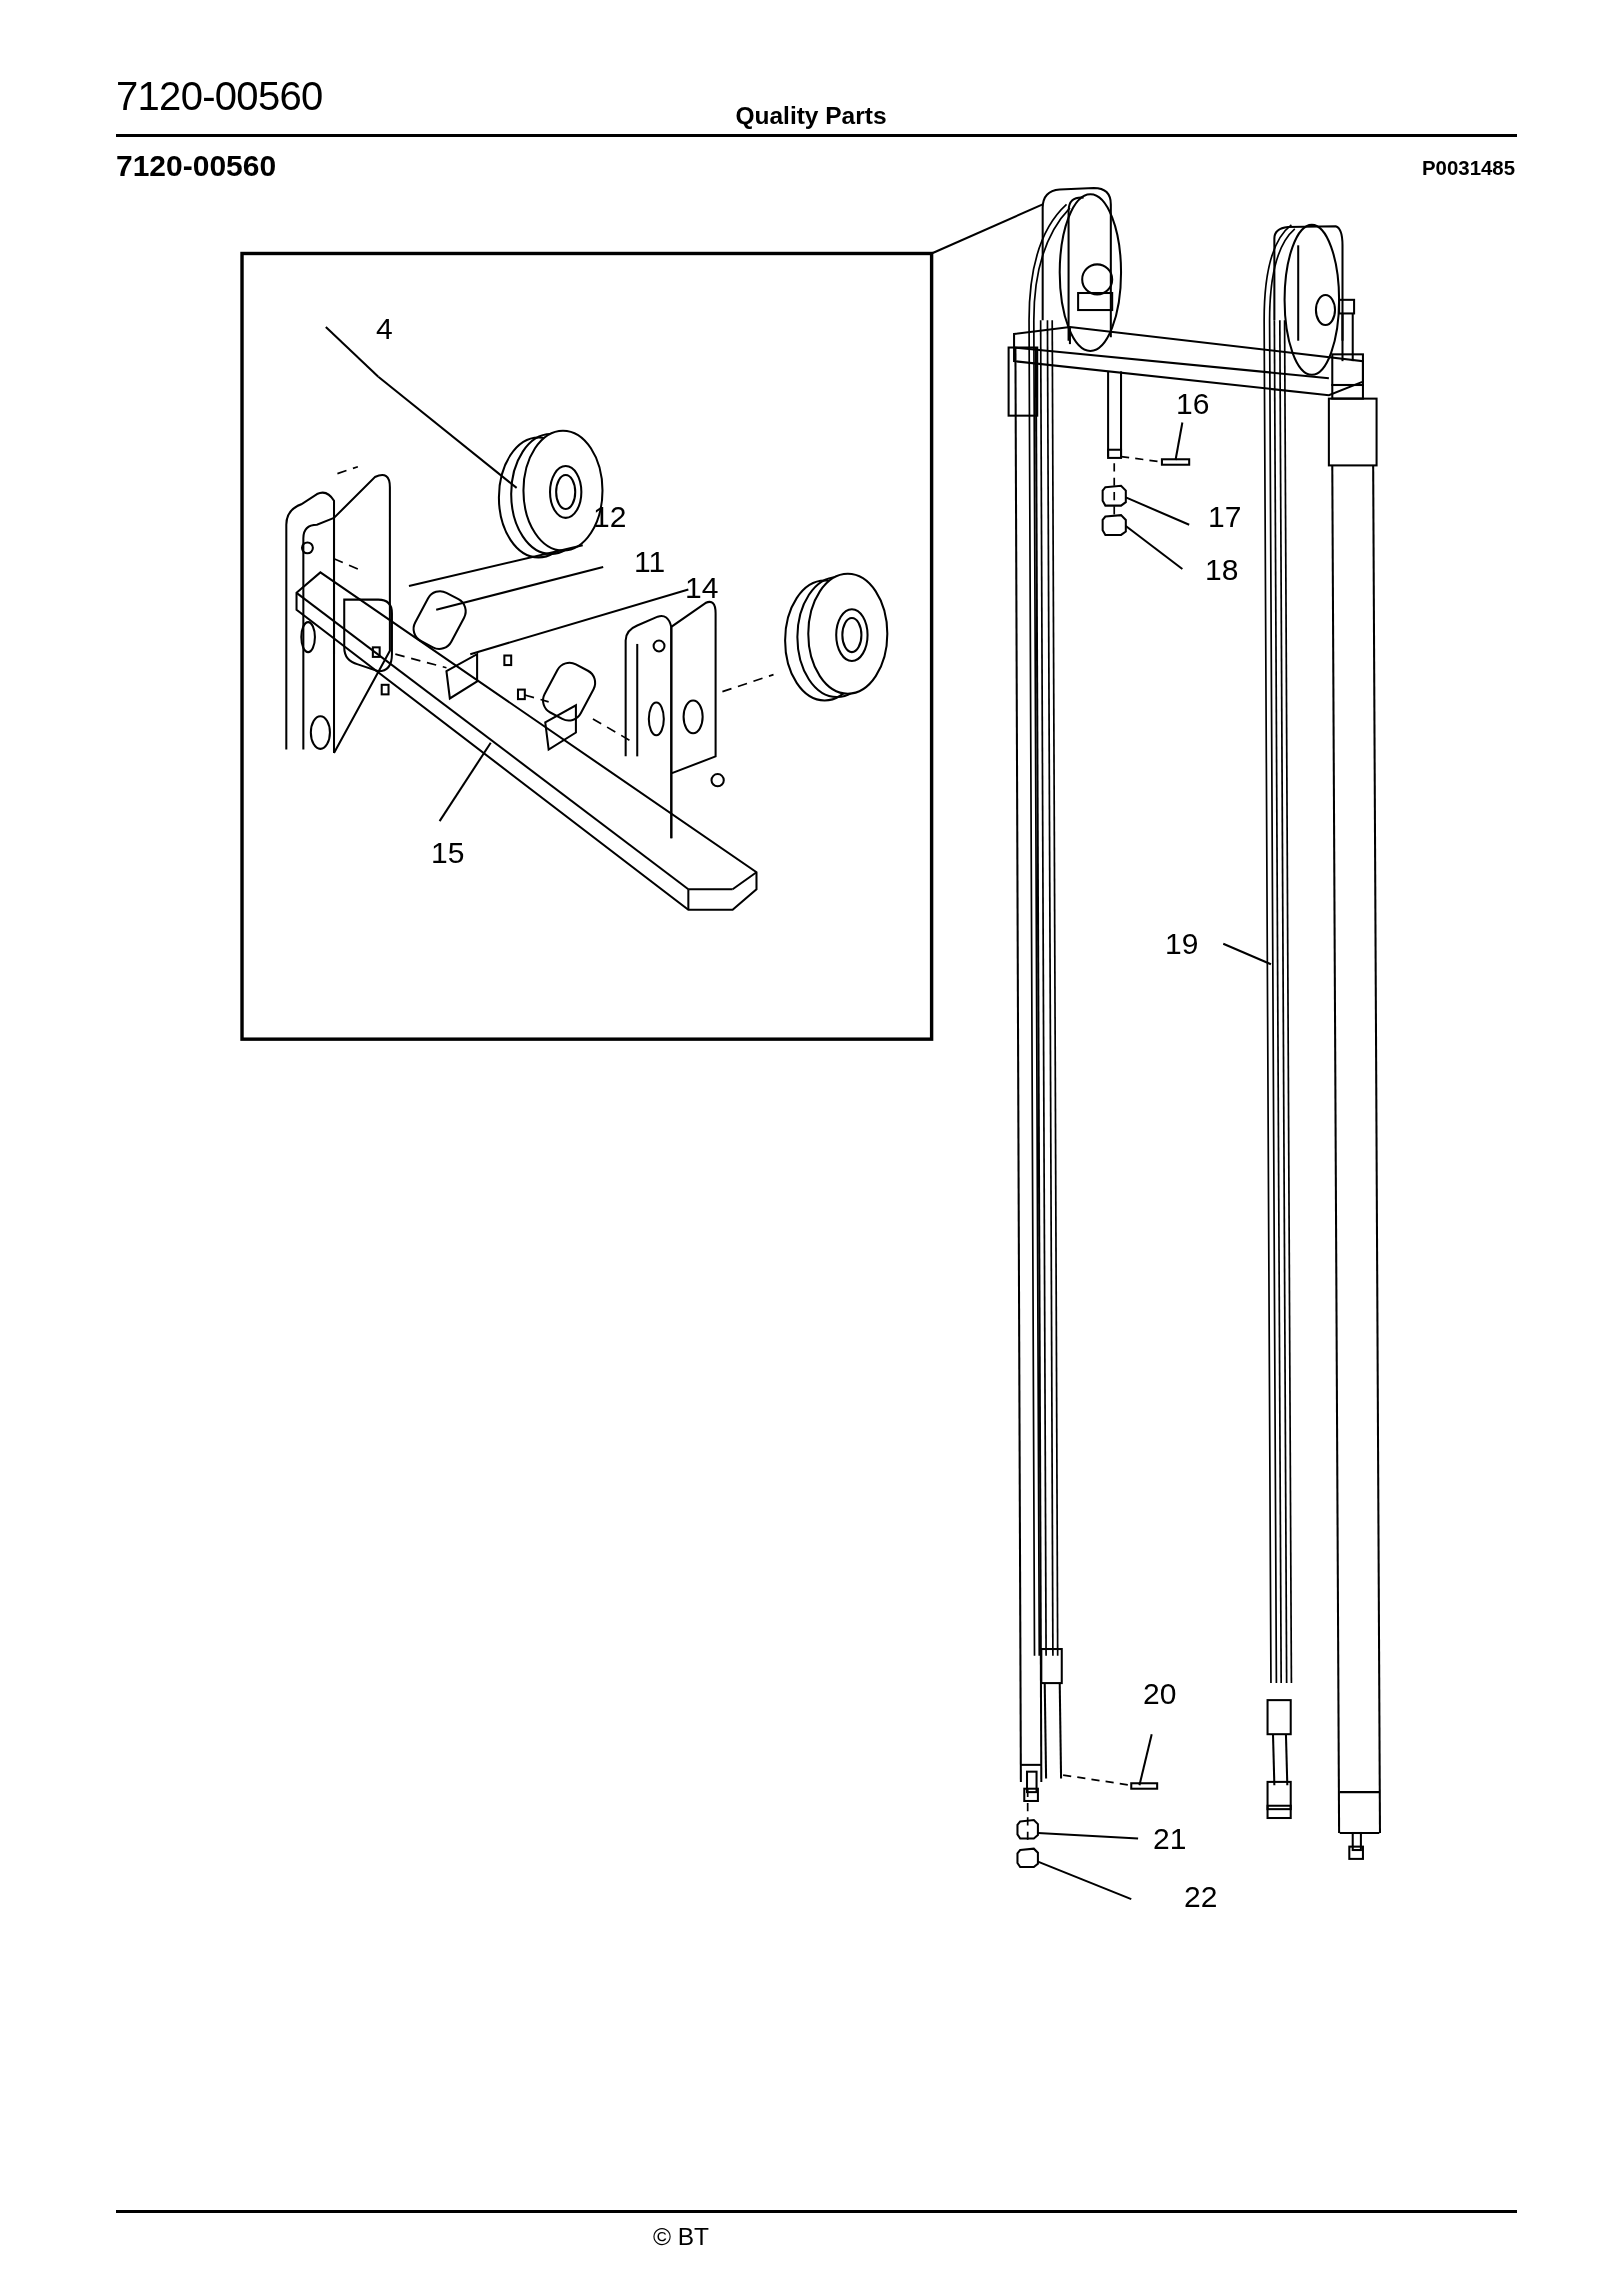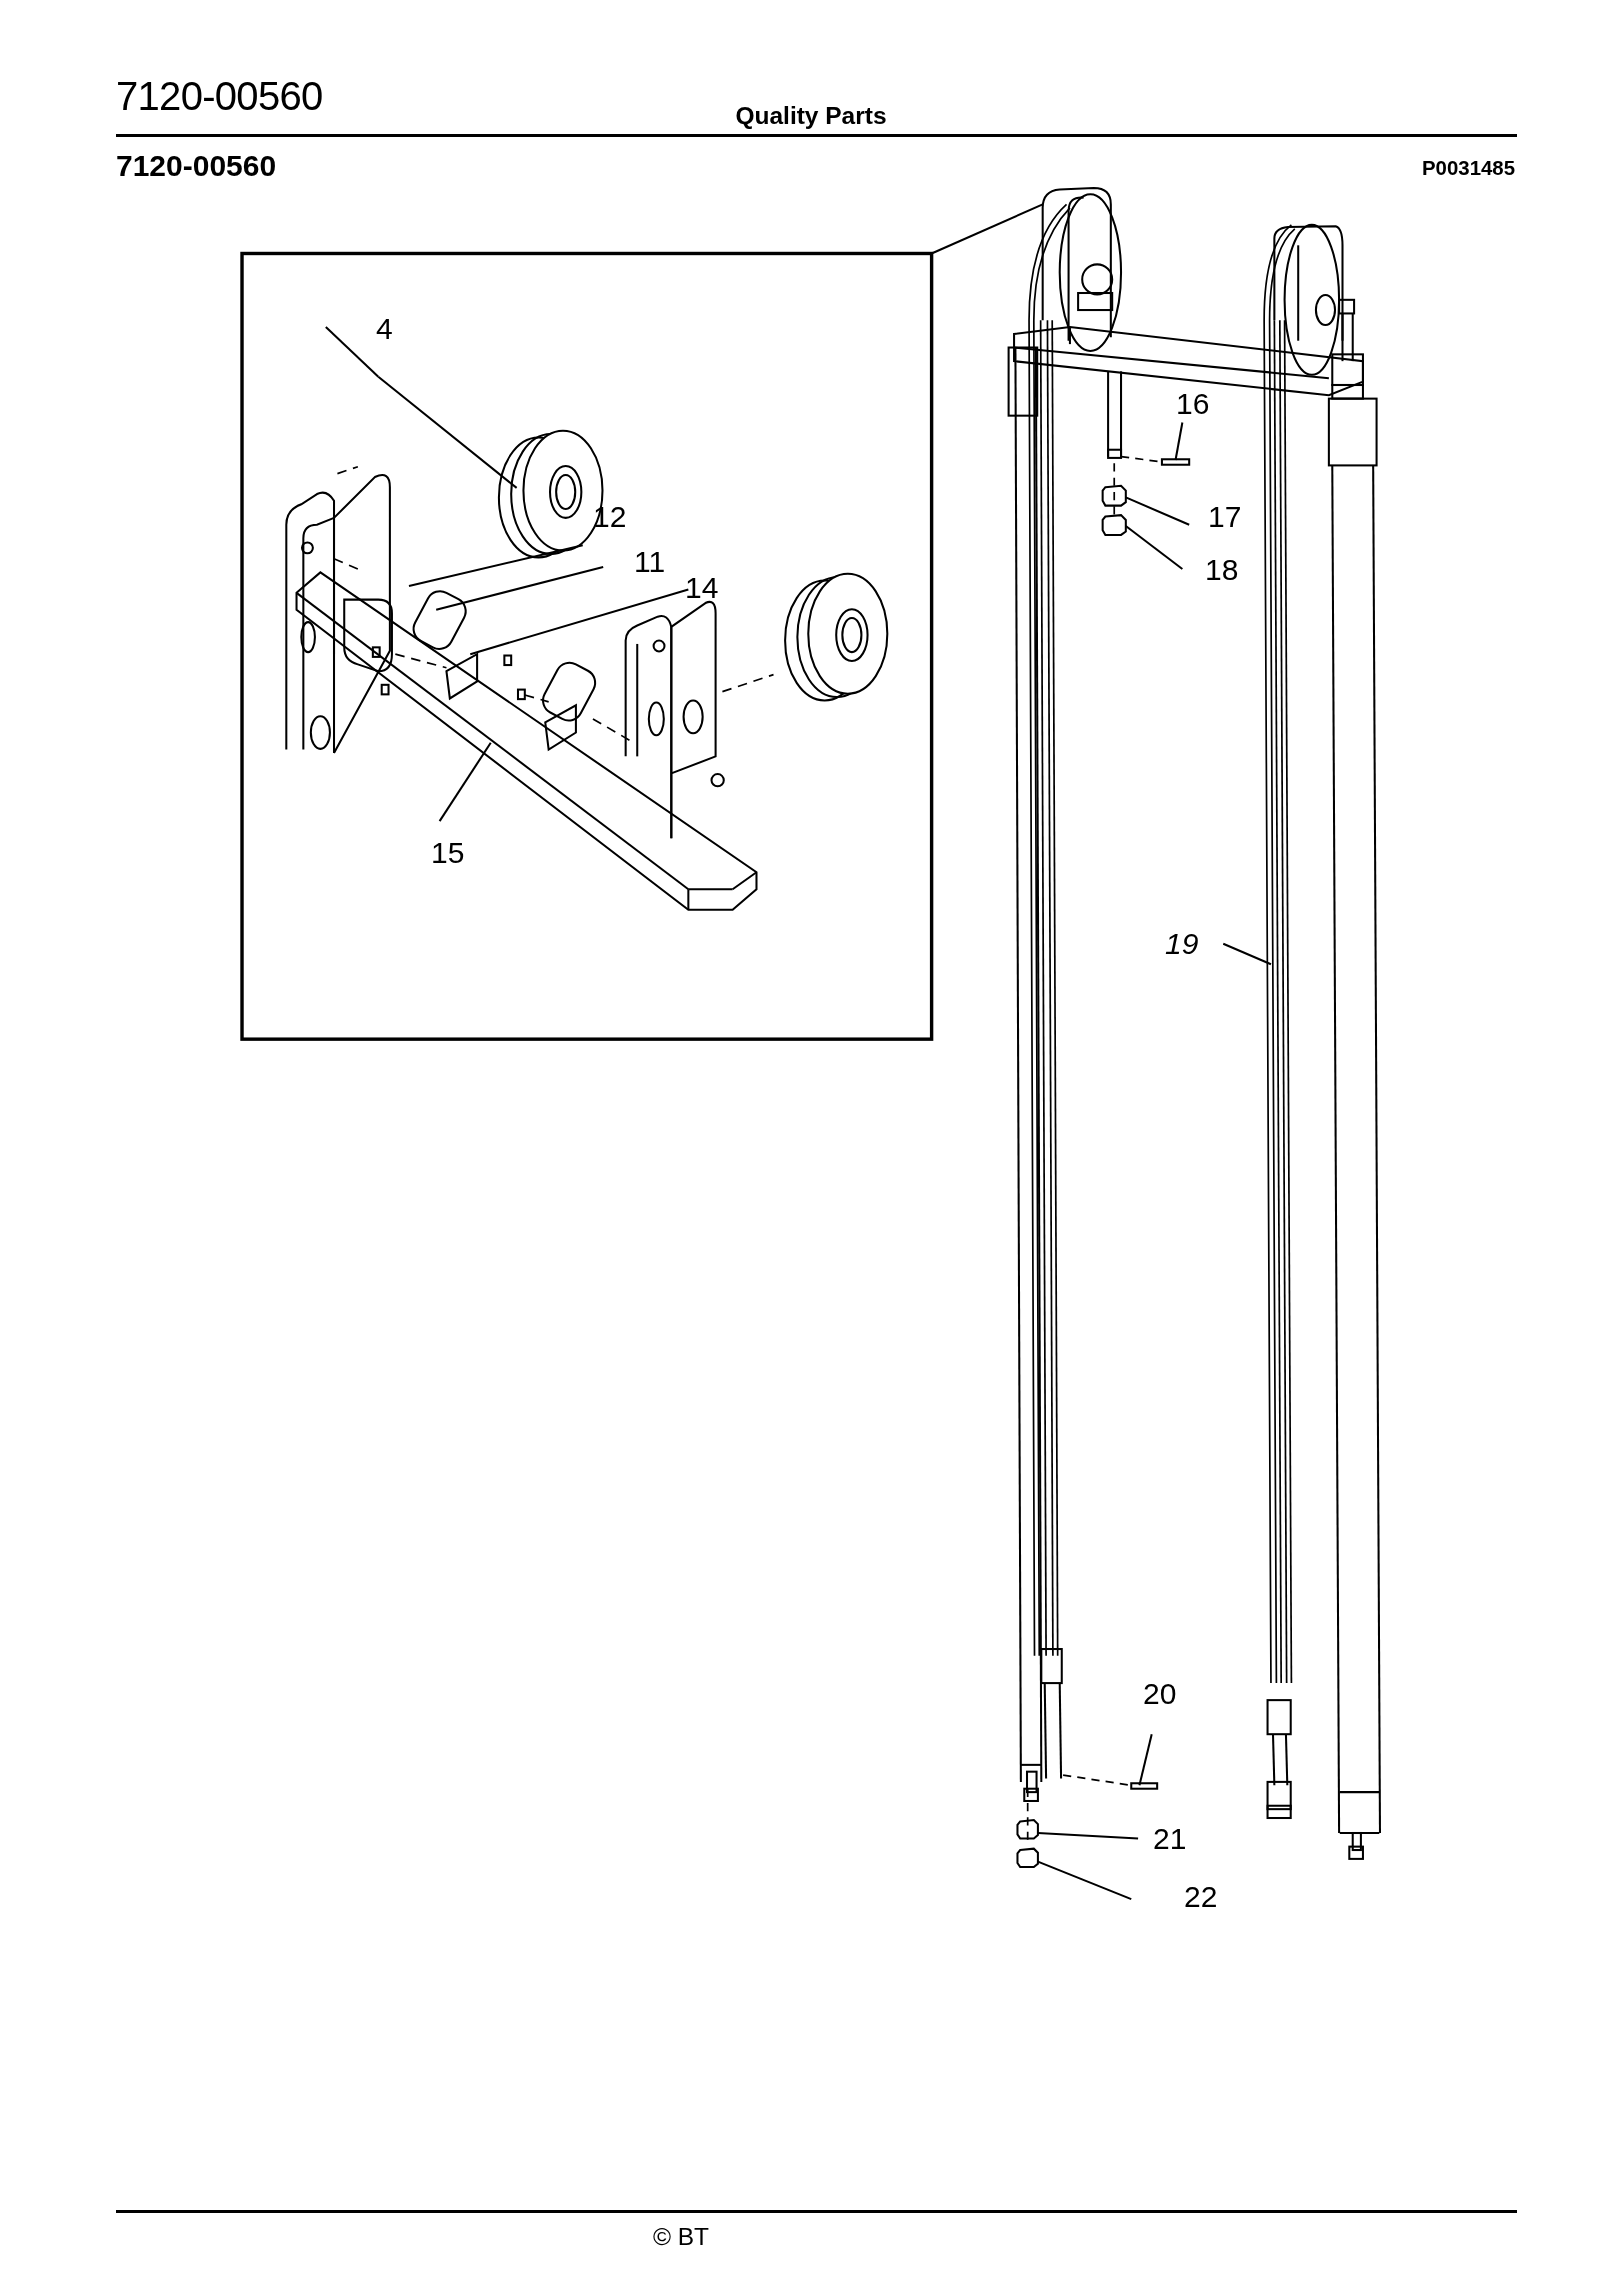--- a/index.html
+++ b/index.html
@@ -218,20 +218,20 @@
 
 <div class="abs callout" style="left:376px;top:312px;font-size:30px;">4</div>
 <div class="abs callout" style="left:593px;top:500px;font-size:30px;">12</div>
 <div class="abs callout" style="left:634px;top:545px;font-size:30px;">11</div>
 <div class="abs callout" style="left:685px;top:571px;font-size:30px;">14</div>
 <div class="abs callout" style="left:431px;top:836px;font-size:30px;">15</div>
 
 <div class="abs callout" style="left:1176px;top:387px;font-size:30px;">16</div>
 <div class="abs callout" style="left:1208px;top:500px;font-size:30px;">17</div>
 <div class="abs callout" style="left:1205px;top:553px;font-size:30px;">18</div>
-<div class="abs callout" style="left:1165px;top:927px;font-size:30px;font-style:italic;">19</div>
+<div class="abs callout" style="left:1165px;top:927px;font-size:30px;">19</div>
 <div class="abs callout" style="left:1143px;top:1677px;font-size:30px;">20</div>
 <div class="abs callout" style="left:1153px;top:1822px;font-size:30px;">21</div>
 <div class="abs callout" style="left:1184px;top:1880px;font-size:30px;">22</div>
 
 <div class="abs rule" style="top:2210px;"></div>
 <div class="abs footer">© BT</div>
 
 
 </body></html>

